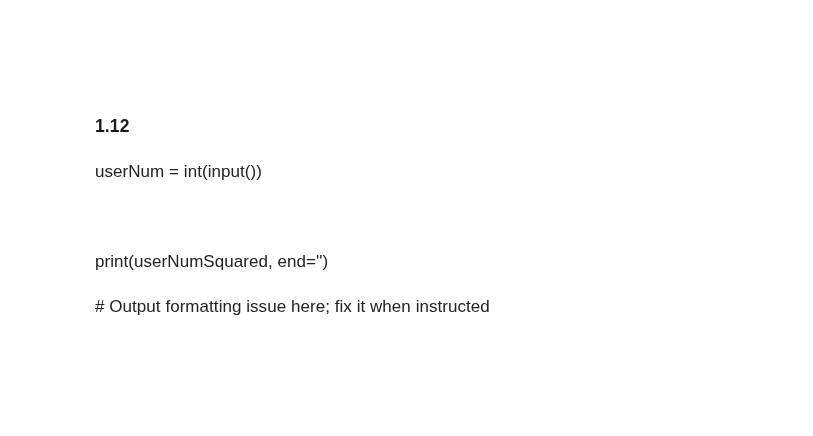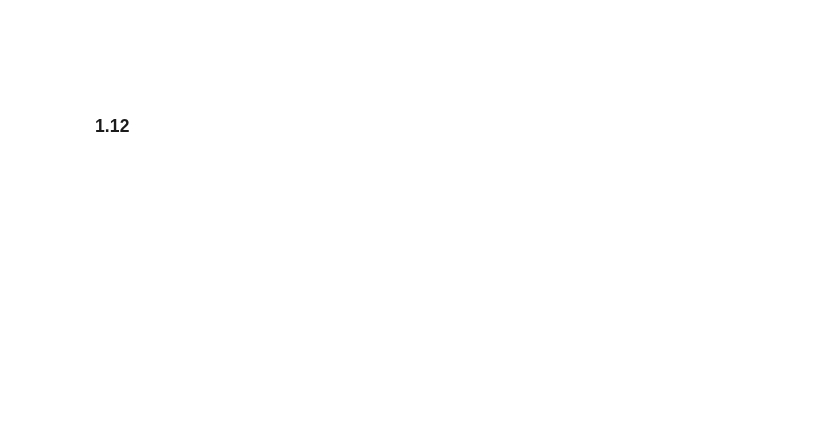--- a/index.html
+++ b/index.html
@@ -48,21 +48,24 @@
   }
 </style>
 </head>
 <body>
 
 <div class="page">
   <div class="code-block">
 
     <div class="heading">1.12</div>
 
+    <div class="code-line">userNum = int(input())</div>
 
 
     <div class="code-line blank"> </div>
 
+    <div class="code-line">print(userNumSquared, end='')</div>
 
 
+    <div class="code-line"># Output formatting issue here; fix it when instructed</div>
 
   </div>
 </div>
 
 </body></html>

